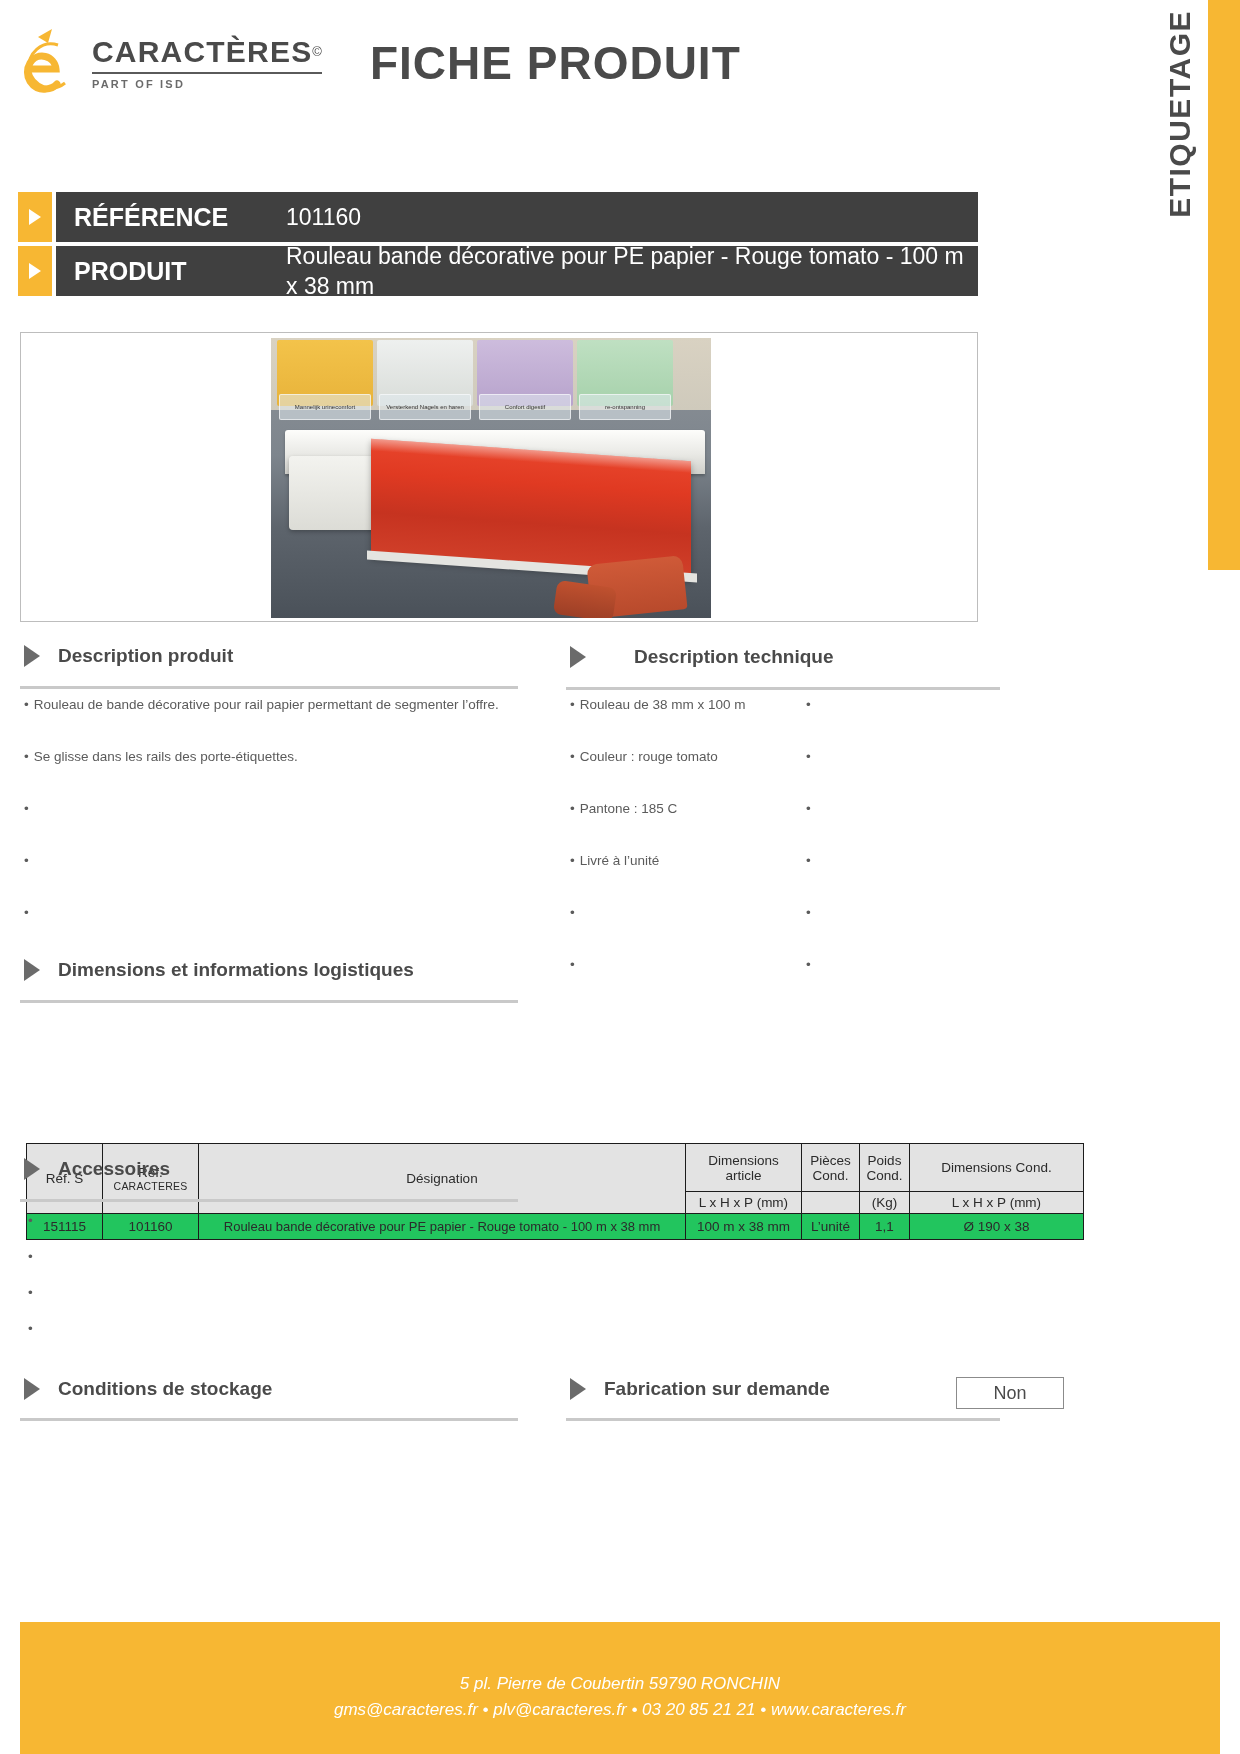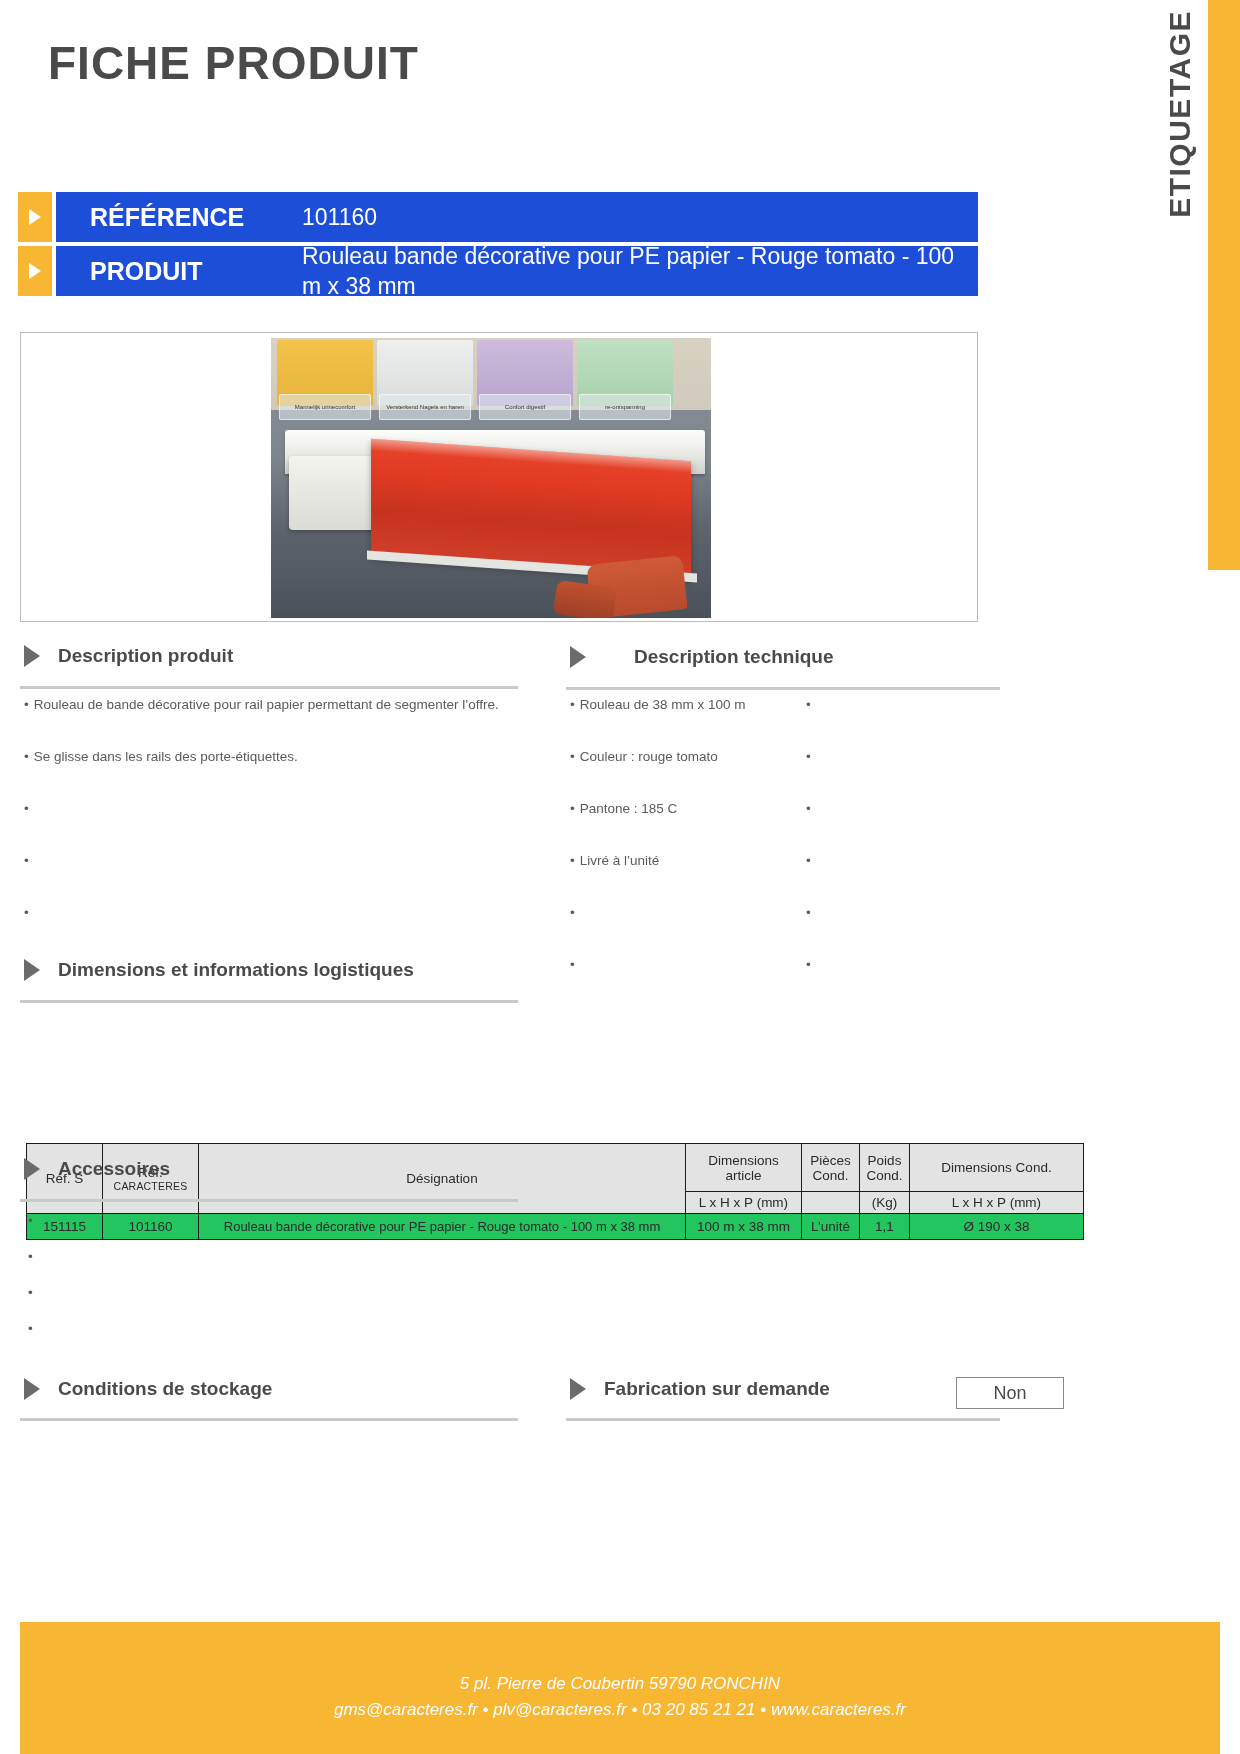--- a/index.html
+++ b/index.html
@@ -98,25 +98,25 @@
     flex: 0 0 34px;
   }
   .bar-arrow .tri {
     width: 0; height: 0;
     border-left: 12px solid #ffffff;
     border-top: 8px solid transparent;
     border-bottom: 8px solid transparent;
   }
   .bar-body {
     flex: 1;
-    background: #1d4ed8;
+    background: #404040;
     margin-left: 4px;
     display: flex;
     align-items: center;
-    padding: 6px 0 6px 16px;
+    padding: 6px 0 6px 0;
   }
   .bar-label {
     color: #ffffff;
     font-size: 25px;
     font-weight: bold;
     padding-left: 18px;
     width: 230px;
     flex: 0 0 230px;
   }
   .bar-value {
@@ -310,20 +310,36 @@
 
 <div id="page">
 
   <div class="edge-bar"></div>
 
   <div class="vert-label">
     <span>ETIQUETAGE</span>
   </div>
 
   <div class="header">
+    <div class="logo">
+      <div class="logo-mark">
+        <svg width="64" height="72" viewBox="0 0 64 72" aria-hidden="true">
+          <path d="M20 10 L34 2 L30 16 Z" fill="#f7b733"></path>
+          <path d="M40 18 A22 22 0 1 0 47 56" fill="none" stroke="#f7b733" stroke-width="3"></path>
+          <path d="M12 42 h26 a14 14 0 0 0 -26 -6 a16 17 0 0 0 16 26 a16 16 0 0 0 11 -5" fill="none" stroke="#f7b733" stroke-width="7" stroke-linecap="round"></path>
+        </svg>
+      </div>
+      <div class="logo-text">
+        <div>
+          <span class="logo-word">CARACTÈRES</span><span class="logo-copy">©</span>
+        </div>
+        <div class="logo-rule"></div>
+        <div class="logo-sub">PART OF ISD</div>
+      </div>
+    </div>
     <div class="doc-title">FICHE PRODUIT</div>
   </div>
 
   <div class="bar" id="bar-reference">
     <div class="bar-arrow">
         <div class="tri"></div>
       </div>
     <div class="bar-body">
       <div class="bar-label">RÉFÉRENCE</div>
       <div class="bar-value">101160</div>

